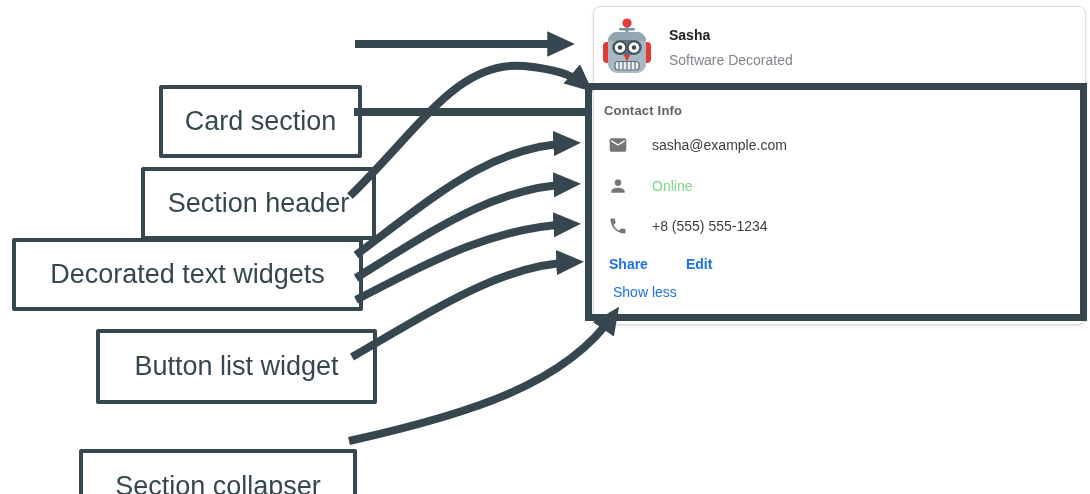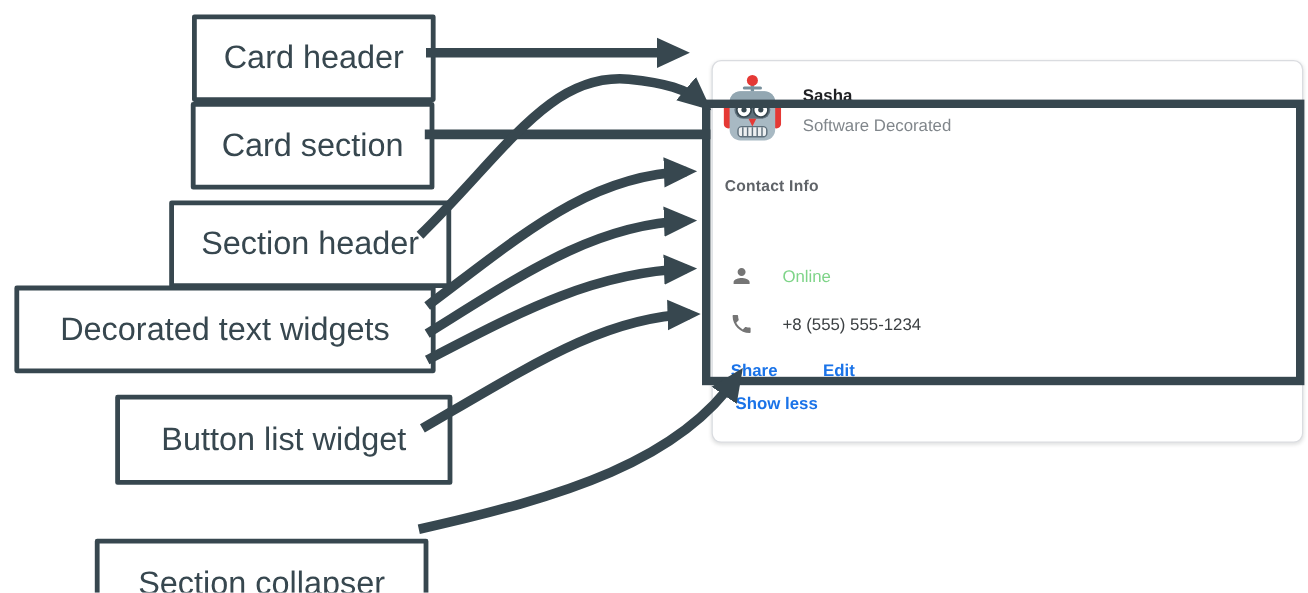--- a/index.html
+++ b/index.html
@@ -10,48 +10,47 @@
   
   .label-box{
     position:absolute;background:#ffffff;border:4px solid #37474f;border-radius:2px;
     display:flex;align-items:center;justify-content:center;
     color:#37474f;font-size:27px;line-height:1;white-space:nowrap;z-index:2;
   }
   
   .card{
     position:absolute;left:593px;top:6px;width:493px;height:319px;
     background:#ffffff;border:1px solid #dadce0;border-radius:8px;
-    box-shadow:0 1px 3px rgba(60,64,67,.15);z-index:1;box-sizing:border-box;margin-top:44px;
+    box-shadow:0 1px 3px rgba(60,64,67,.15);z-index:1;box-sizing:border-box;
   }
   .card-header{position:absolute;left:0;top:0;width:100%;height:78px;}
   .avatar{position:absolute;left:9px;top:10px;width:48px;height:58px;}
   .card-name{position:absolute;left:75px;top:20px;font-size:14px;font-weight:bold;color:#202124;}
   .card-subtitle{position:absolute;left:75px;top:45px;font-size:14px;color:#80868b;}
   .section-title{position:absolute;left:10px;top:96px;font-size:13px;font-weight:bold;color:#5f6368;letter-spacing:.2px;}
   .dt-row{position:absolute;left:14px;height:20px;display:flex;align-items:center;}
   .dt-row .ic{width:20px;height:20px;margin-right:24px;flex:0 0 auto;}
   .dt-row .txt{font-size:14px;color:#3c4043;}
   .dt-row .txt.status-online{color:#7ed488;}
   .row-0{top:128px;} .row-1{top:169px;} .row-2{top:209px;}
   .btn-row{position:absolute;left:15px;top:249px;display:flex;gap:38px;}
   .text-btn{font-size:14px;font-weight:bold;color:#1a73e8;cursor:pointer;background:none;border:none;padding:0;font-family:inherit;}
-  .collapser{position:absolute;left:19px;top:277px;font-size:14px;font-weight:bold;color:#1a73e8;cursor:pointer;}
+  .collapser{position:absolute;left:19px;top:277px;font-size:14px;font-weight:normal;color:#1a73e8;cursor:pointer;}
   
   .section-highlight{
     position:absolute;left:585px;top:83px;width:502px;height:238px;
     border:7px solid #37474f;z-index:5;pointer-events:none;box-sizing:border-box;
   }
   .arrows{position:absolute;left:0;top:0;z-index:10;pointer-events:none;}
 </style>
 </head>
 <body>
 
 <div id="stage">
 
-  <div class="label-box" style="left:160px;top:12px;width:195px;height:65px;">Card header</div>
   <div class="label-box" style="left:159px;top:85px;width:195px;height:65px;">Card section</div>
   <div class="label-box" style="left:123px;top:167px;width:227px;height:65px;margin-left:18px;">Section header</div>
   <div class="label-box" style="left:12px;top:238px;width:343px;height:65px;">Decorated text widgets</div>
   <div class="label-box" style="left:96px;top:329px;width:273px;height:67px;">Button list widget</div>
   <div class="label-box" style="left:79px;top:409px;width:270px;height:67px;margin-top:40px;">Section collapser</div>
 
   <div class="card">
 
     <div class="card-header">
       <span class="avatar">
@@ -72,20 +71,28 @@
           <rect x="12" y="44.5" width="24" height="8.5" rx="3" fill="#eceff1" stroke="#5f707c" stroke-width="1.2"></rect>
           <path d="M16 45 v7.5 M20 45 v7.5 M24 45 v7.5 M28 45 v7.5 M32 45 v7.5" stroke="#5f707c" stroke-width="1.2"></path>
         </svg>
       </span>
       <div class="card-name">Sasha</div>
       <div class="card-subtitle">Software Decorated</div>
     </div>
 
     <div class="section-title">Contact Info</div>
 
+    <div class="dt-row row-0">
+      <span class="ic">
+        <svg width="20" height="20" viewBox="0 0 24 24">
+            <path fill="#757575" d="M20 4H4c-1.1 0-2 .9-2 2v12c0 1.1.9 2 2 2h16c1.1 0 2-.9 2-2V6c0-1.1-.9-2-2-2zm0 4l-8 5-8-5V6l8 5 8-5v2z"></path>
+          </svg>
+      </span>
+      <span class="txt">sasha@example.com</span>
+    </div>
 
     <div class="dt-row row-1">
       <span class="ic">
         <svg width="20" height="20" viewBox="0 0 24 24">
             <path fill="#757575" d="M12 12c2.21 0 4-1.79 4-4s-1.79-4-4-4-4 1.79-4 4 1.79 4 4 4zm0 2c-2.67 0-8 1.34-8 4v2h16v-2c0-2.66-5.33-4-8-4z"></path>
           </svg>
       </span>
       <span class="txt status-online">Online</span>
     </div>
 

